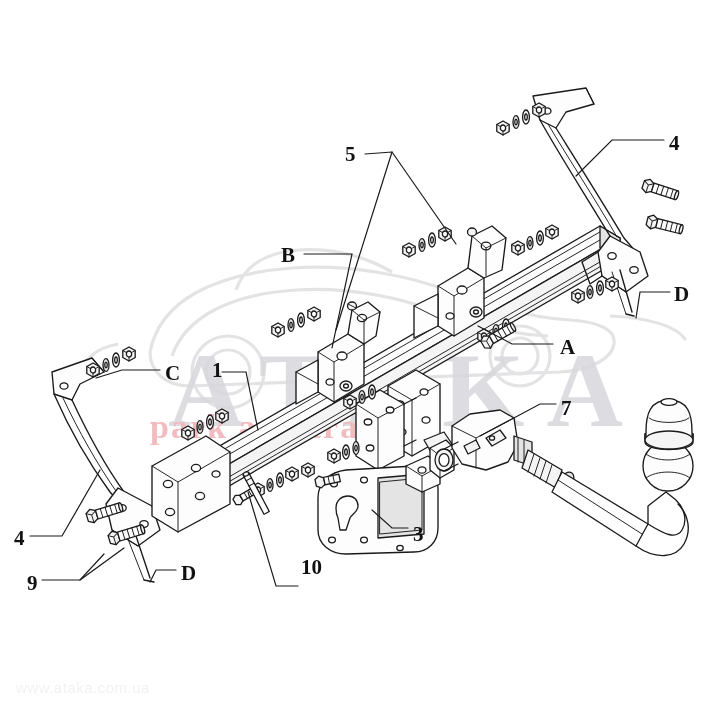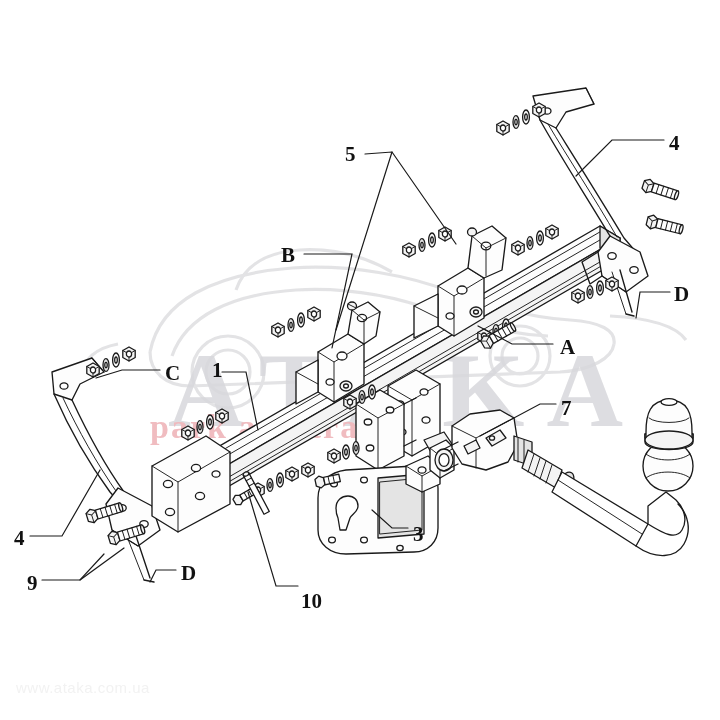--- a/index.html
+++ b/index.html
@@ -483,18 +483,18 @@
 
   <div class="lbl big" style="left:345px;top:144px;">5</div>
   <div class="lbl big" style="left:281px;top:245px;">B</div>
   <div class="lbl big" style="left:669px;top:133px;">4</div>
   <div class="lbl big" style="left:674px;top:284px;">D</div>
   <div class="lbl big" style="left:560px;top:337px;">A</div>
   <div class="lbl big" style="left:165px;top:363px;">C</div>
   <div class="lbl big" style="left:212px;top:360px;">1</div>
   <div class="lbl big" style="left:561px;top:398px;">7</div>
   <div class="lbl big" style="left:413px;top:524px;">3</div>
-  <div class="lbl big" style="left:301px;top:591px;">10</div>
+  <div class="lbl big" style="left:301px;top:557px;">10</div>
   <div class="lbl big" style="left:14px;top:528px;">4</div>
   <div class="lbl big" style="left:27px;top:573px;">9</div>
   <div class="lbl big" style="left:181px;top:563px;">D</div>
 
 </div>
 
 </body></html>

